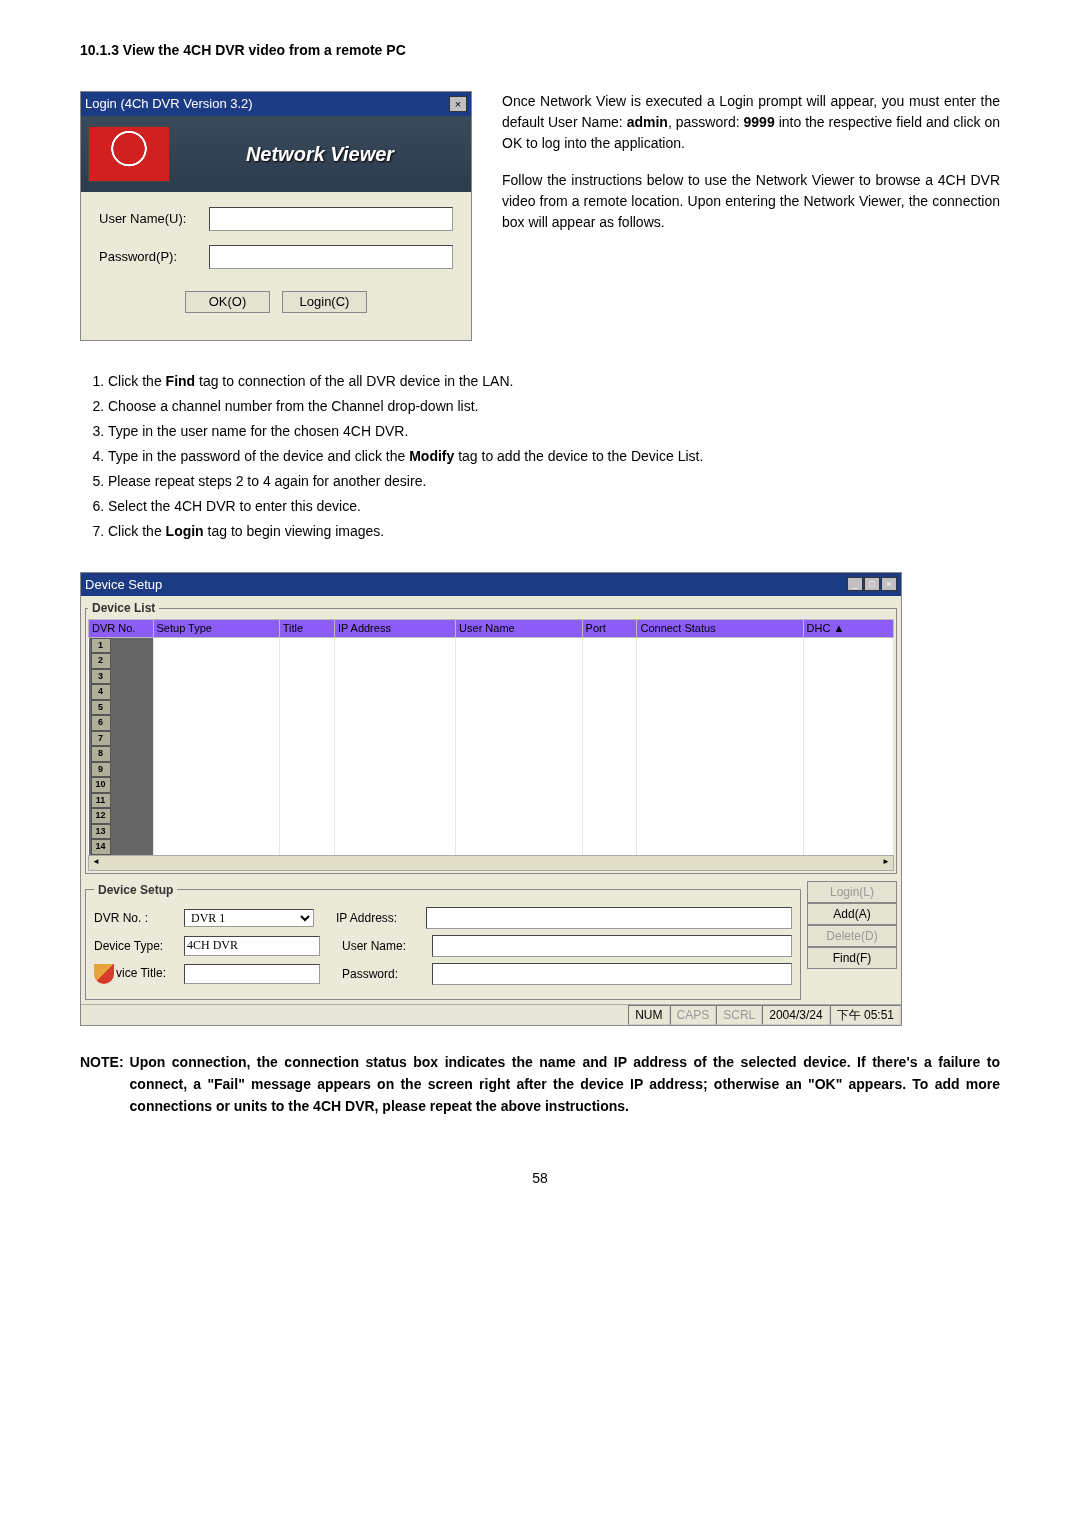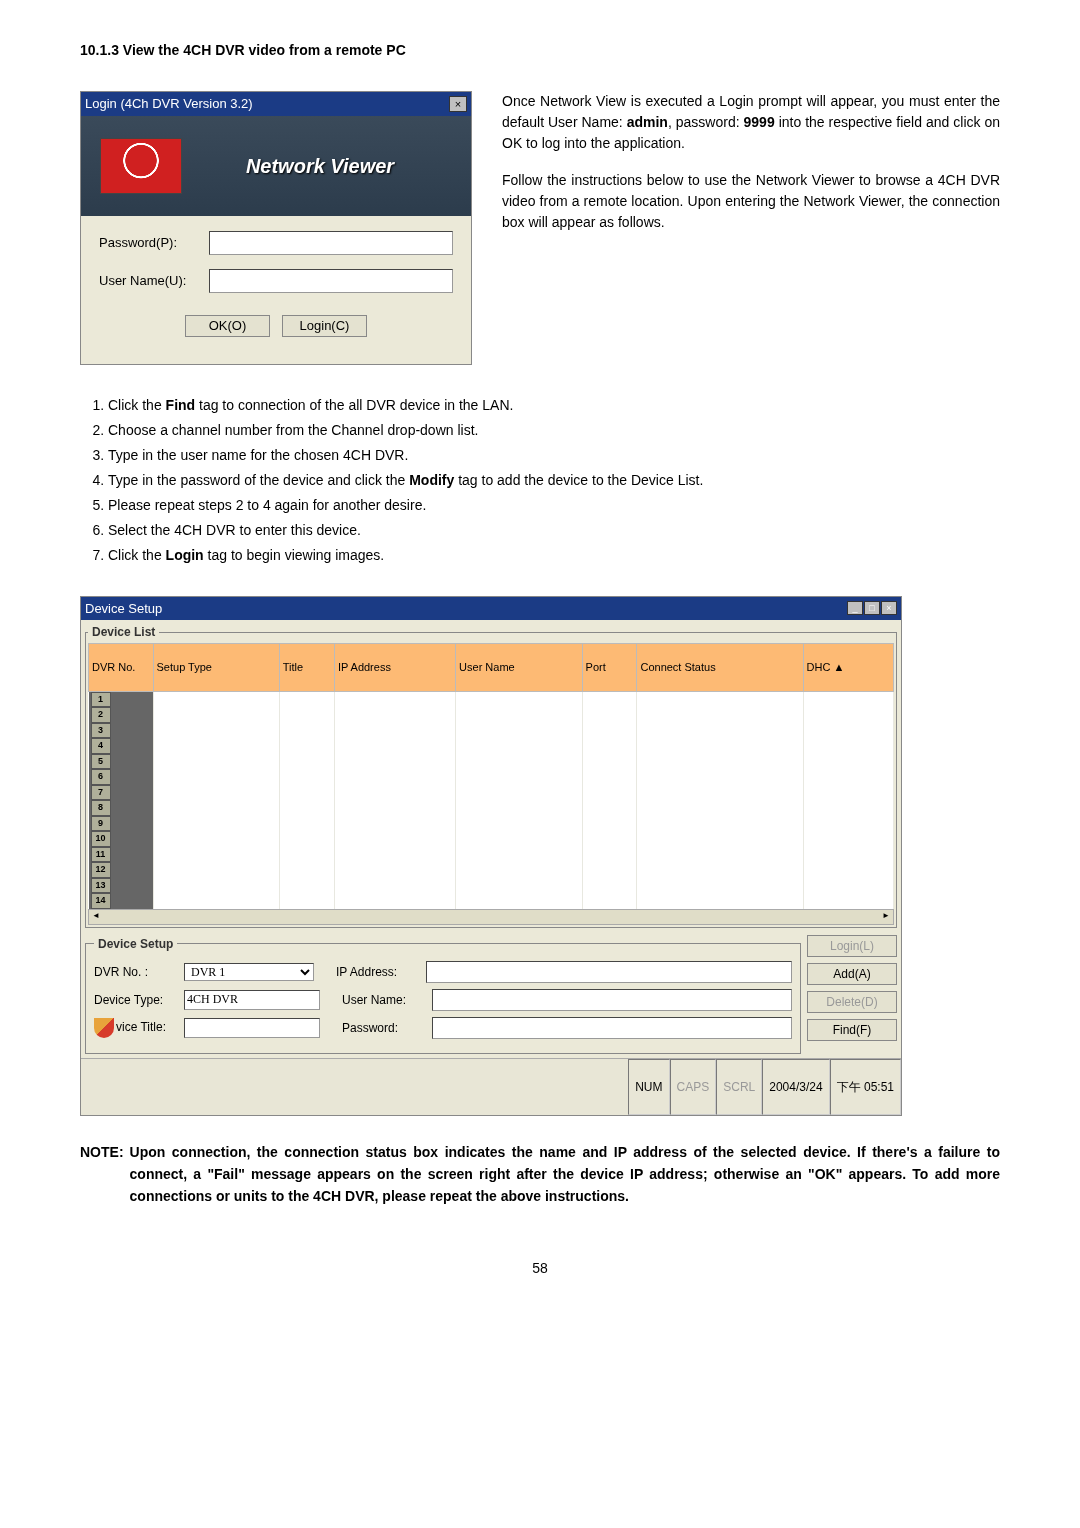--- a/index.html
+++ b/index.html
@@ -42,21 +42,21 @@
     height: 14px;
     text-align: center;
     font-size: 11px;
     line-height: 14px;
     border: 1px solid #333;
   }
   .login-header {
     display: flex;
     align-items: center;
     background: linear-gradient(#3a4a5a, #2c3c4c);
-    padding: 16px;
+    padding: 4px;
     height: 68px;
     position: relative;
     overflow: hidden;
   }
   .header-logo {
     width: 80px;
     height: 54px;
     background: radial-gradient(circle at 50% 40%, #d02020 30%, #fff 31%, #fff 34%, #d02020 35%);
     margin: 3px;
     border: 1px solid #444;
@@ -156,24 +156,24 @@
     font-weight: bold;
     color: #333;
   }
   table.dl {
     width: 100%;
     border-collapse: collapse;
     font-size: 11px;
     background: #fff;
   }
   table.dl th {
-    background: #fdba74;
+    background: #8b5cf6;
     border: 1px solid #bbb;
     font-weight: normal;
-    padding: 15px 3px;
+    padding: 0 3px;
     text-align: left;
   }
   table.dl td {
     border-right: 1px solid #e8e8e0;
     height: 14px;
     padding: 0 2px;
   }
   table.dl td.dvrno {
     width: 60px;
     background: #666;
@@ -248,21 +248,20 @@
     height: 20px;
     vertical-align: middle;
     margin-right: 2px;
     background: linear-gradient(135deg, #e8a33b 50%, #d73b2b 50%);
     border-radius: 0 0 50% 50%;
   }
   .side-buttons {
     width: 90px;
     display: flex;
     flex-direction: column;
-    gap: 6px;
     padding-top: 0;
   }
   .side-buttons button {
     height: 22px;
     font-size: 12px;
     background: #e4e2d0;
     border: 1px solid #888;
   }
   .side-buttons button.disabled {
     color: #999;
@@ -270,21 +269,21 @@
   .statusbar {
     display: flex;
     justify-content: flex-end;
     gap: 0;
     font-size: 12px;
     background: #e8e6d6;
     border-top: 1px solid #aaa;
   }
   .statusbar span {
     border: 1px inset #ccc;
-    padding: 18px 6px;
+    padding: 0 6px;
   }
   .statusbar .dim { color: #999; }
 
   .note {
     display: flex;
     gap: 6px;
     font-size: 14px;
     text-align: justify;
     line-height: 1.6;
   }
@@ -306,26 +305,26 @@
     <div class="titlebar">
       <span>Login (4Ch DVR Version 3.2)</span>
       <span class="close">×</span>
     </div>
     <div class="login-header">
       <div class="header-logo"></div>
       <div class="header-text">Network Viewer</div>
     </div>
     <div class="login-body">
       <div class="login-row">
+        <label>User Name(U):</label>
+        <input type="text" style="">
+      </div>
+      <div class="login-row">
         <label>Password(P):</label>
         <input type="password" style="">
-      </div>
-      <div class="login-row">
-        <label>User Name(U):</label>
-        <input type="text" style="">
       </div>
       <div class="login-buttons">
         <button>OK(O)</button>
         <button>Login(C)</button>
       </div>
     </div>
   </div>
 
   <div class="right-text">
     <p>

